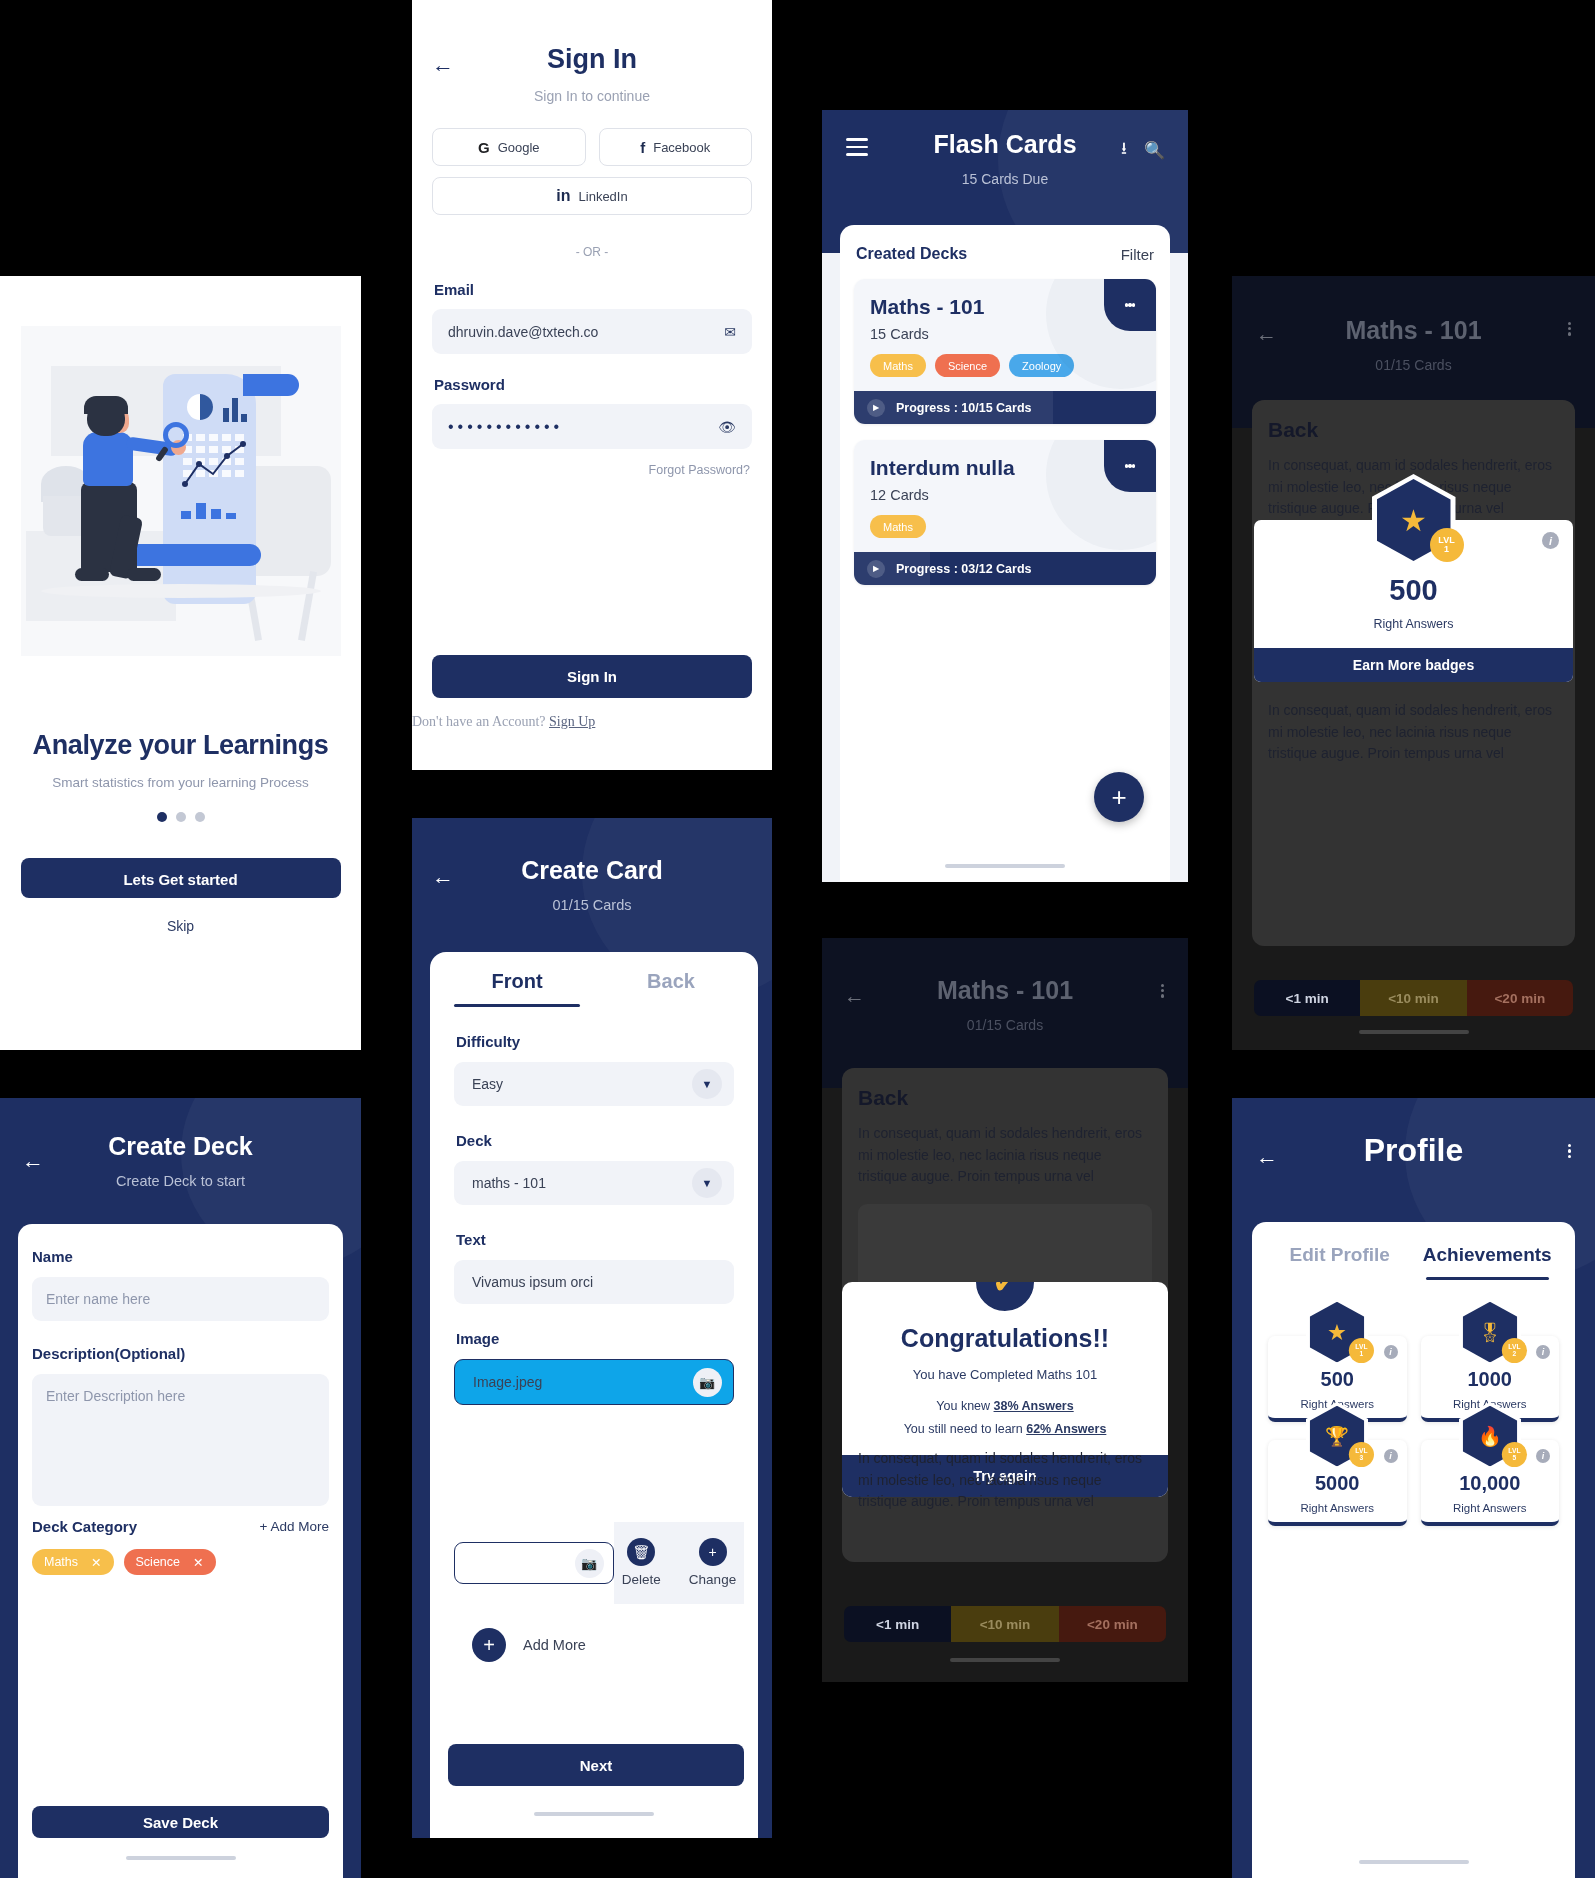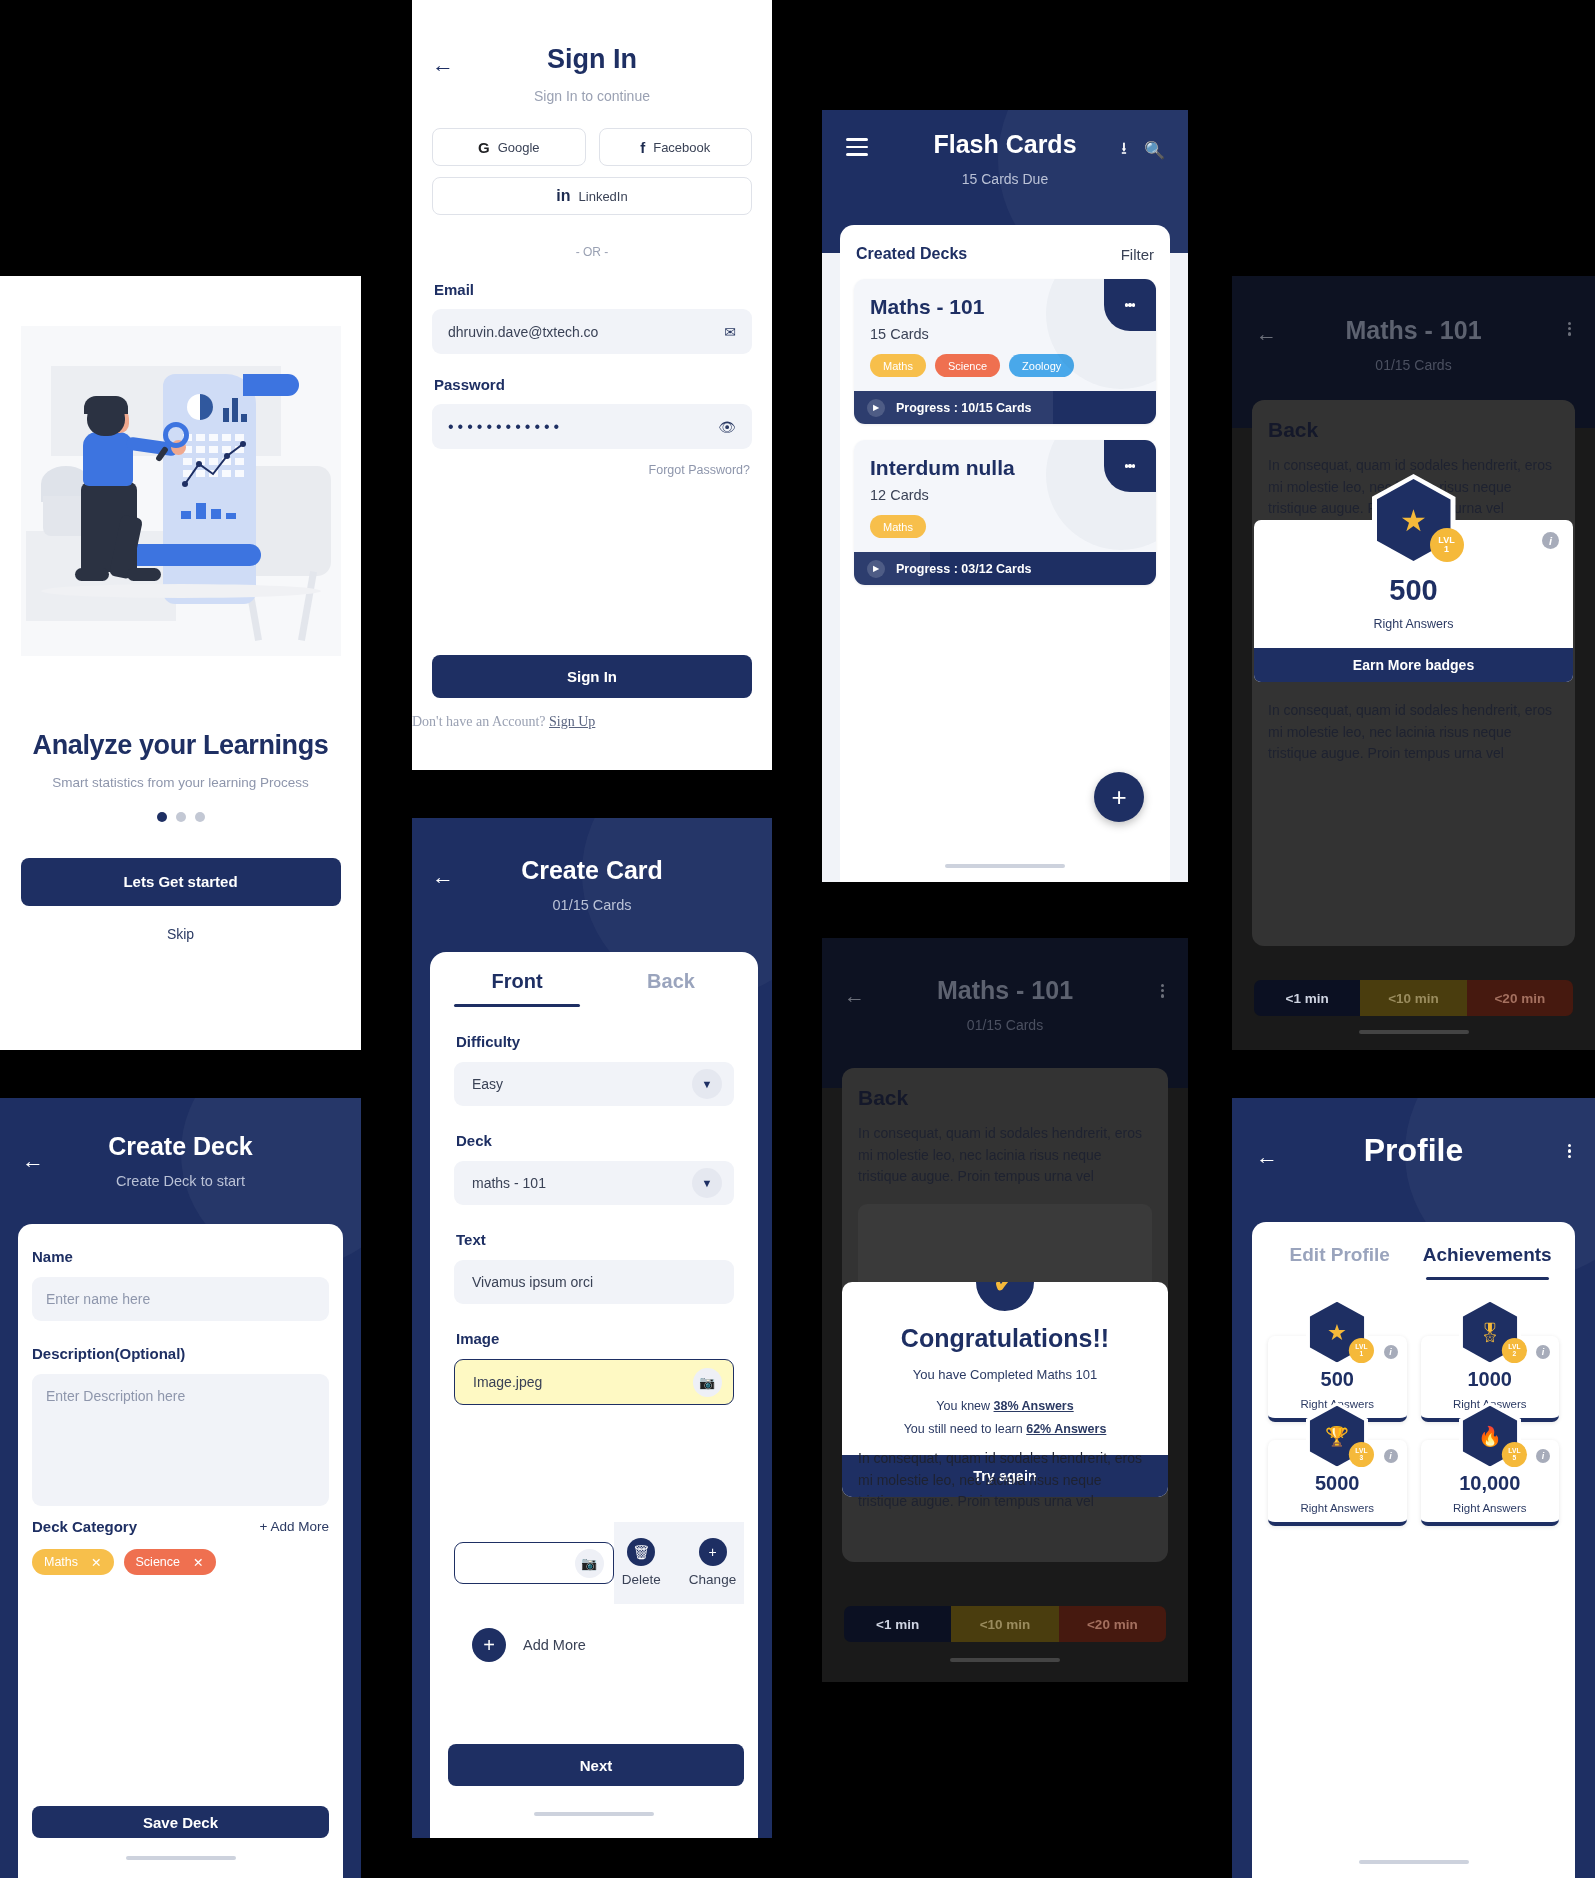--- a/index.html
+++ b/index.html
@@ -61,21 +61,21 @@
   #onboarding .illu .shadow{ position:absolute; left:30px; top:268px; width:280px; height:14px; background:#f0f1f4; border-radius:50%;}
   #onboarding h1 {
     text-align:center; color:#1e2f63; font-size:27px; font-weight:800;
     letter-spacing:-.4px; margin-top:14px;
   }
   #onboarding .sub { text-align:center; color:#8e96ac; font-size:13.5px; margin-top:14px;}
   #onboarding .dots { display:flex; justify-content:center; gap:9px; margin-top:22px;}
   #onboarding .dots i { width:10px; height:10px; border-radius:50%; background:#c3c8d4; display:block;}
   #onboarding .dots i.on { background:#1e2f63; }
   #onboarding .cta {
-    display:block; margin:36px auto 0; width:320px; height:48px; line-height:44px;
+    display:block; margin:36px auto 0; width:320px; height:40px; line-height:44px;
     background:#1e2f63; color:#fff; border-radius:8px; text-align:center;
     font-size:15px; font-weight:700; border:none; cursor:pointer;
     font-family:"Liberation Sans",sans-serif;
   }
   #onboarding .skip { display:block; text-align:center; color:#2b3a63; font-size:14px; margin-top:20px; cursor:pointer;}
 
   
   #signin { left:412px; top:0; width:360px; height:770px; background:#ffffff; }
   #signin .back { position:absolute; left:20px; top:52px; font-size:22px; color:#1e2f63; cursor:pointer;}
   #signin h1 { text-align:center; padding-top:44px; color:#1e2f63; font-size:27px; font-weight:800;}
@@ -124,21 +124,21 @@
   #createcard .lbl { color:#1e2f63; font-size:15px; font-weight:700; padding:0 26px; margin-top:26px;}
   #createcard .field {
     margin:12px 24px 0; height:44px; background:#f1f3f8; border-radius:9px;
     display:flex; align-items:center; padding:0 18px; color:#3a4256; font-size:14px; position:relative; cursor:pointer;
   }
   #createcard .caret {
     position:absolute; right:12px; top:7px; width:30px; height:30px; border-radius:50%;
     background:#e5e8f0; display:flex; align-items:center; justify-content:center; color:#1e2f63; font-size:11px;
   }
   #createcard .imgfield {
-    margin:12px 24px 0; height:46px; background:#fef9c3; border:1.4px solid #1e2f63;
+    margin:12px 24px 0; height:46px; background:#0ea5e9; border:1.4px solid #1e2f63;
     border-radius:9px; display:flex; align-items:center; padding:0 18px; color:#3a4256; font-size:14px; position:relative; cursor:pointer;
   }
   #createcard .imgbtn {
     position:absolute; right:11px; top:8px; width:29px; height:29px; border-radius:50%;
     background:#eef0f6; display:flex; align-items:center; justify-content:center; color:#2b3a63; font-size:13px;
   }
   #createcard .overlay-row {
     position:absolute; left:18px; right:14px; top:570px; height:82px; display:flex; align-items:center;
   }
   #createcard .ghostfield {

